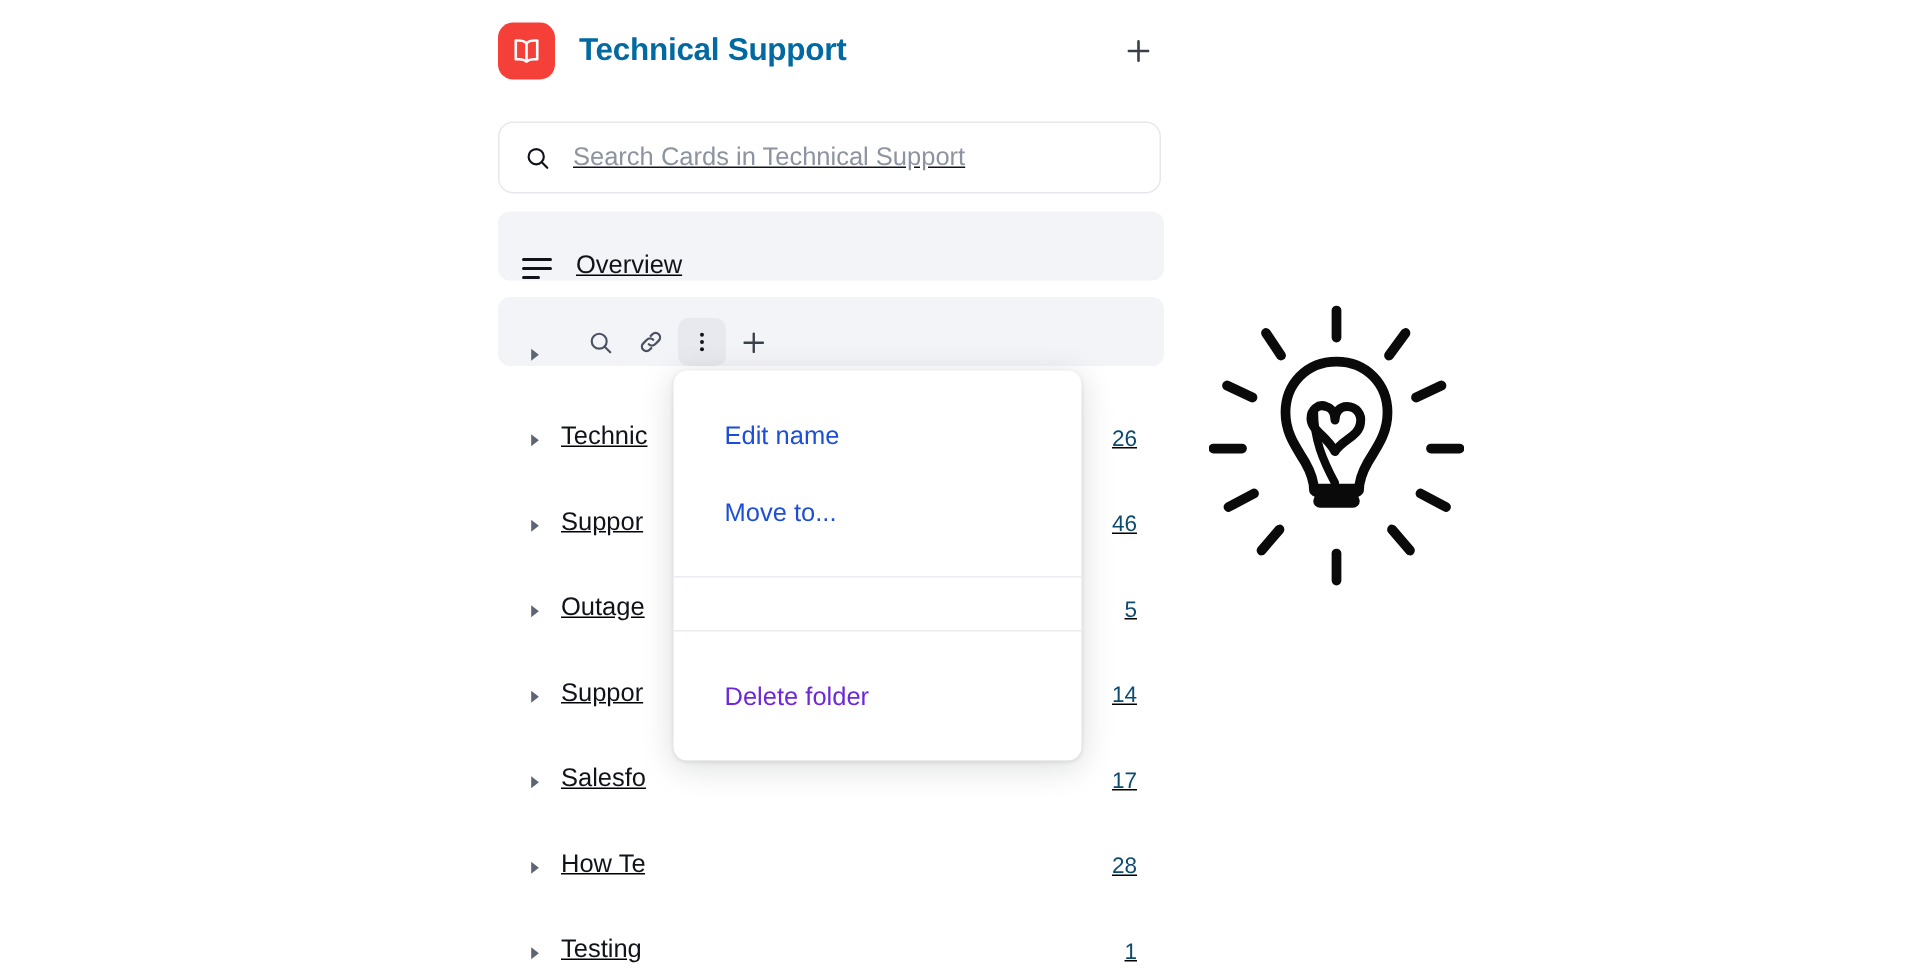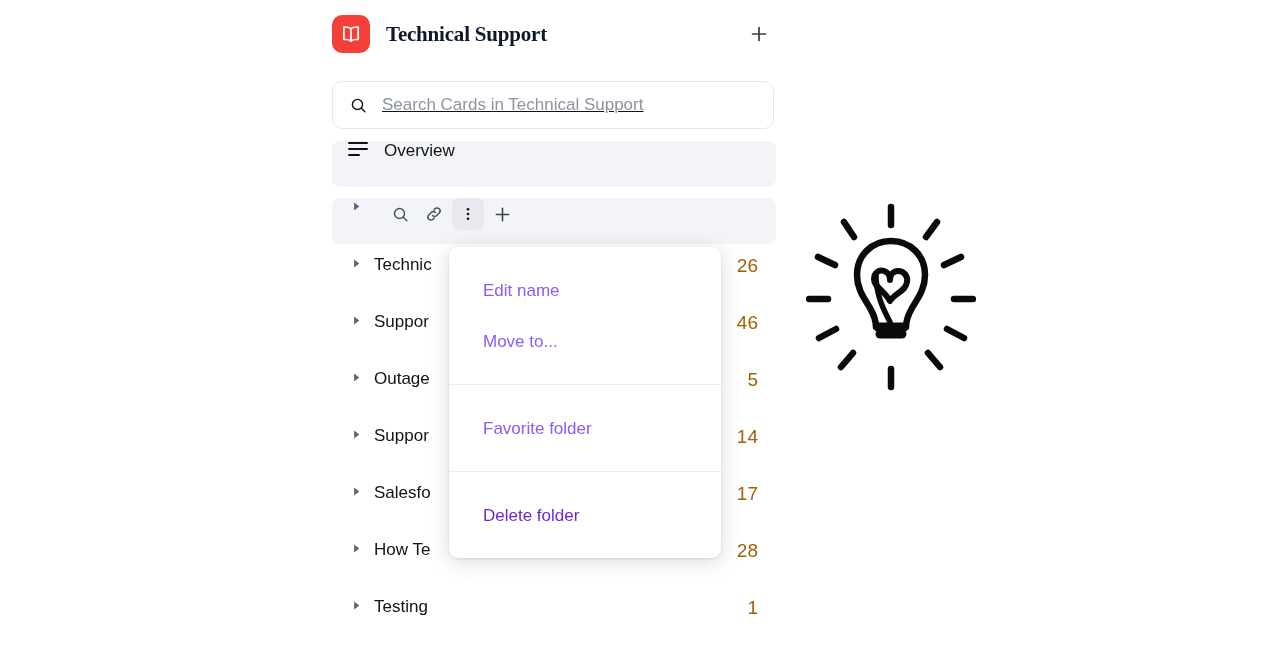--- a/index.html
+++ b/index.html
@@ -42,24 +42,23 @@
     background: #f5403a;
     display: flex;
     align-items: center;
     justify-content: center;
     flex: 0 0 auto;
   }
   #panel-title {
     margin-left: 16px;
     font-size: 21px;
     font-weight: bold;
-    color: #0f172a;
+    color: #0369a1;
     letter-spacing: -0.2px;
     white-space: nowrap;
-    font-family: Liberation Serif, serif;
   }
   #add-book-button {
     margin-left: auto;
     width: 34px;
     height: 34px;
     display: flex;
     align-items: center;
     justify-content: center;
     border-radius: 6px;
     cursor: pointer;
@@ -111,26 +110,27 @@
     position: absolute;
     left: 0;
     top: 141px;
     width: 444px;
   }
   .nav-row {
     position: relative;
     height: 46px;
     border-radius: 8px;
     display: flex;
-    align-items: flex-start;
+    align-items: flex-end;
     padding-left: 16px;
     padding-right: 12px;
     box-sizing: border-box;
     cursor: pointer;
     margin-bottom: 11px;
+    text-decoration: underline;
   }
   .nav-row.highlight {
     background: #f3f4f8;
   }
   .row-caret {
     flex: 0 0 auto;
     width: 16px;
     height: 16px;
     display: flex;
     align-items: center;
@@ -178,22 +178,22 @@
     display: flex;
     align-items: center;
     justify-content: center;
     cursor: pointer;
   }
   .act-btn.active {
     background: #e7e9ee;
   }
   .row-count {
     margin-left: auto;
-    font-size: 19px;
-    color: #a16207;
+    font-size: 15px;
+    color: #0c4a6e;
     padding-right: 6px;
   }
 
   
   #context-menu {
     position: absolute;
     left: 449px;
     top: 247px;
     width: 272px;
     background: #ffffff;
@@ -208,21 +208,21 @@
   }
   .menu-group + .menu-group {
     border-top: 1px solid #ececf0;
   }
   .menu-item {
     padding: 0 34px;
     height: 51px;
     display: flex;
     align-items: center;
     font-size: 17px;
-    color: #8b5cf6;
+    color: #1d4ed8;
     cursor: pointer;
     white-space: nowrap;
   }
   .menu-item.danger { color: #6d28d9; }
 
   
   #illustration {
     position: absolute;
     left: 806px;
     top: 195px;
@@ -377,21 +377,20 @@
 
   </div>
 </div>
 
 <div id="context-menu">
   <div class="menu-group">
     <div class="menu-item">Edit name</div>
     <div class="menu-item">Move to...</div>
   </div>
   <div class="menu-group">
-    <div class="menu-item">Favorite folder</div>
   </div>
   <div class="menu-group">
     <div class="menu-item danger">Delete folder</div>
   </div>
 </div>
 
 <div id="illustration">
   <svg width="170" height="200" viewBox="0 0 170 200" fill="none" aria-hidden="true">
     <g stroke="#0a0a0a" stroke-linecap="round" fill="none">
 

